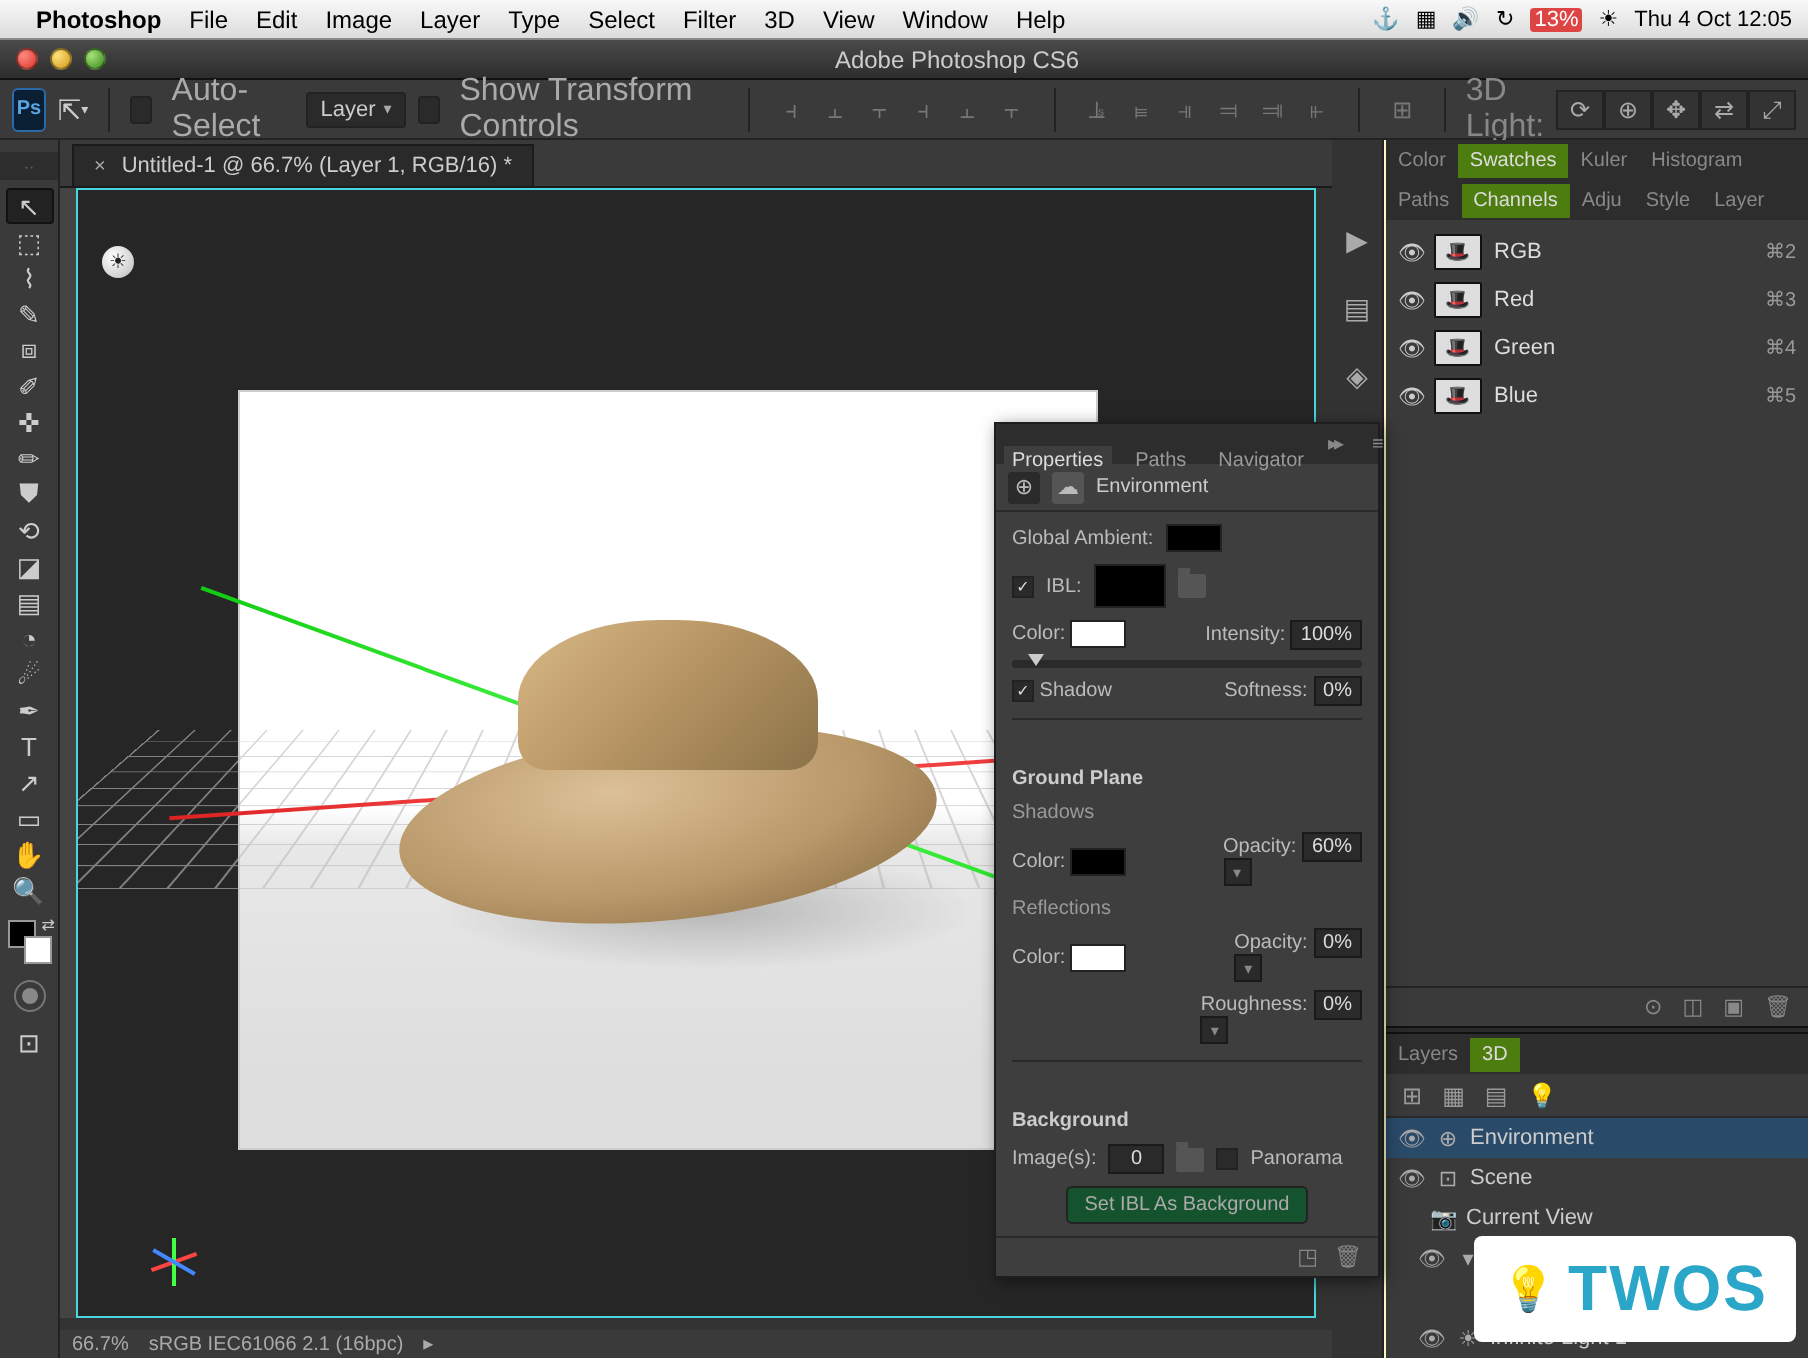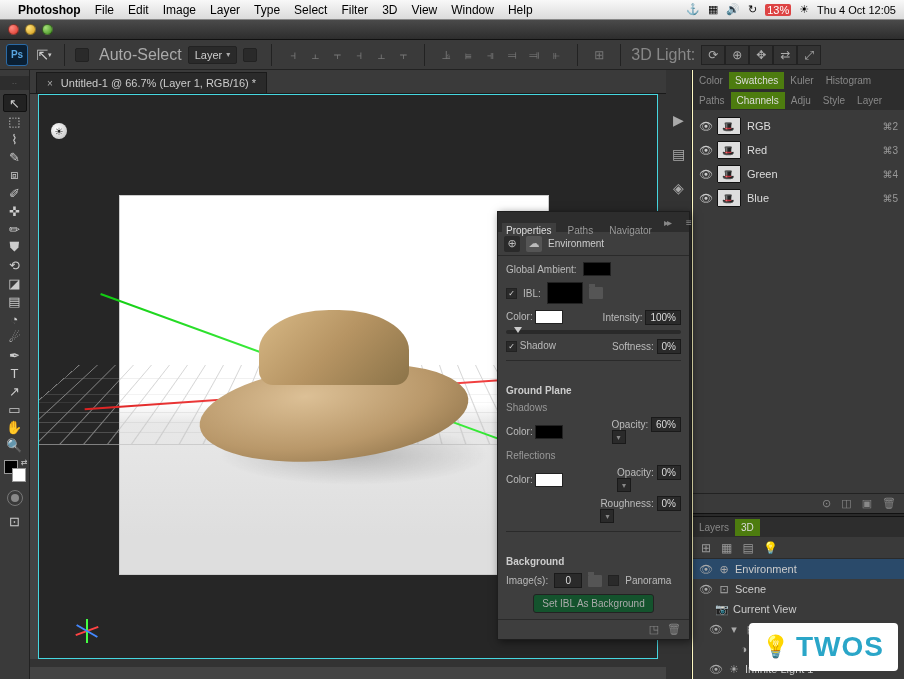--- a/index.html
+++ b/index.html
@@ -126,21 +126,21 @@
 .panel-sep { height:4px; background:#2a2a2a; border-top:1px solid #111; border-bottom:1px solid #111; }
 .layers-tools { height:22px; display:flex; align-items:center; gap:10px; padding:0 8px; color:#999; font-size:12px; border-bottom:1px solid #2a2a2a; }
 .scene-list { }
 .scene-row { display:flex; align-items:center; height:20px; padding:0 6px; gap:4px; color:#ccc; font-size:11px; }
 .scene-row.selected { background:#2a4a6a; }
 .scene-row .ind { width:14px; text-align:center; color:#aaa; }
 
 
 .watermark { position:absolute; right:6px; bottom:8px; padding:8px 14px; background:#fff; display:flex; align-items:center; gap:6px; border-radius:4px; font-family:Arial,sans-serif; }
 .watermark .bulb { font-size:22px; color:#2aa6c8; }
-.watermark .txt { font-size:28px; font-weight:bold; color:#2aa6c8; letter-spacing:1px; }
+.watermark .txt { font-size:32px; font-weight:bold; color:#2aa6c8; letter-spacing:1px; }
 
 .grid-bg { position:absolute; top:270px; left:40px; width:560px; height:160px;
   background-image:repeating-linear-gradient(0deg,#bbb 0,#bbb 1px,transparent 1px,transparent 18px),
                    repeating-linear-gradient(90deg,#bbb 0,#bbb 1px,transparent 1px,transparent 18px);
   transform:perspective(600px) rotateX(68deg); transform-origin:top; opacity:0.6; }
 </style>
 </head>
 <body>
 
 <div class="mac-menu">
@@ -167,32 +167,34 @@
     <span>Thu 4 Oct  12:05</span>
   </div>
 </div>
 
 <div class="title-bar">
   <div class="traffic">
     <div class="r"></div>
     <div class="y"></div>
     <div class="g"></div>
   </div>
+  <div class="title-text">Adobe Photoshop CS6</div>
 </div>
 
 <div class="options-bar">
   <div class="ps-badge">Ps</div>
   <div class="cursor-icon">⇱<span style="font-size:7px">▾</span></div>
   <div class="divider-v"></div>
   <span class="chk"></span>
   <span class="lbl">Auto-Select</span>
   <div class="drop">
       <span>Layer</span>
     </div>
   <span class="chk"></span>
+  <span class="lbl">Show Transform Controls</span>
   <div class="divider-v"></div>
   <div class="align-icons">
     <div>⫞</div>
     <div>⫠</div>
     <div>⫟</div>
     <div>⫞</div>
     <div>⫠</div>
     <div>⫟</div>
   </div>
   <div class="divider-v"></div>
@@ -275,20 +277,25 @@
         <div class="badge3d">☀</div>
         <div class="gizmo">
           <div class="ax axx"></div>
           <div class="ax axy"></div>
           <div class="ax axz"></div>
         </div>
       </div>
     </div>
     <div class="scrollbar-v"></div>
     <div class="scrollbar-h"></div>
+    <div class="status-bar">
+      <span>66.7%</span>
+      <span>sRGB IEC61066  2.1 (16bpc)</span>
+      <span>▸</span>
+    </div>
   </div>
 
   <div class="right-wrap">
     <div class="dock-strip">
       <div>▶</div>
       <div>▤</div>
       <div>◈</div>
       <div>✦</div>
     </div>
     <div class="right-dock">

